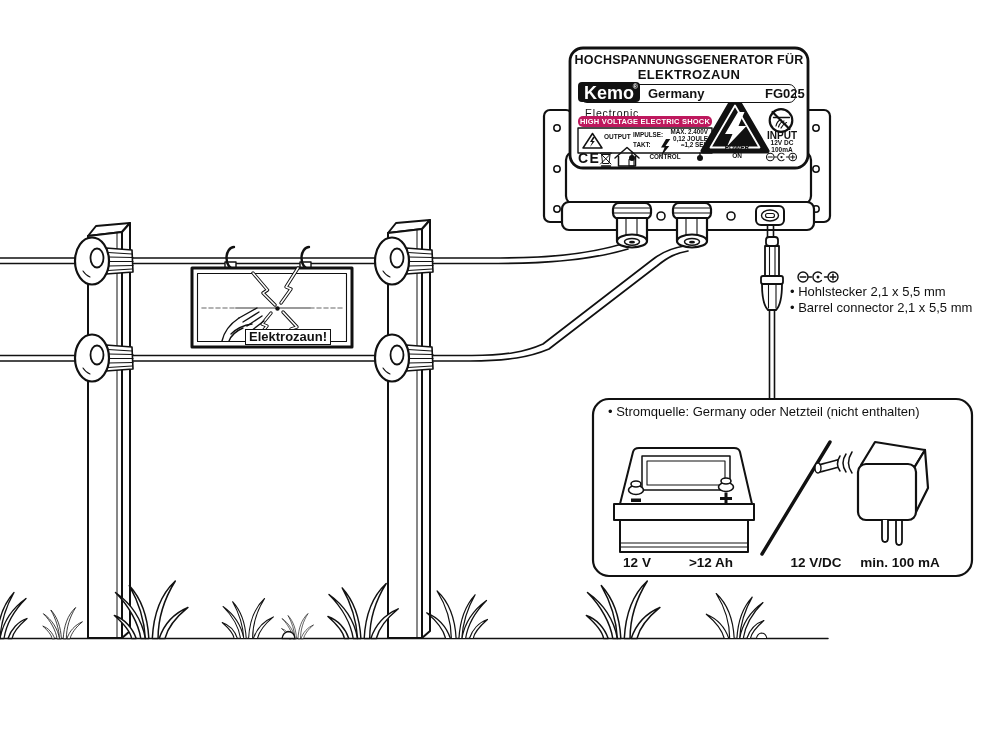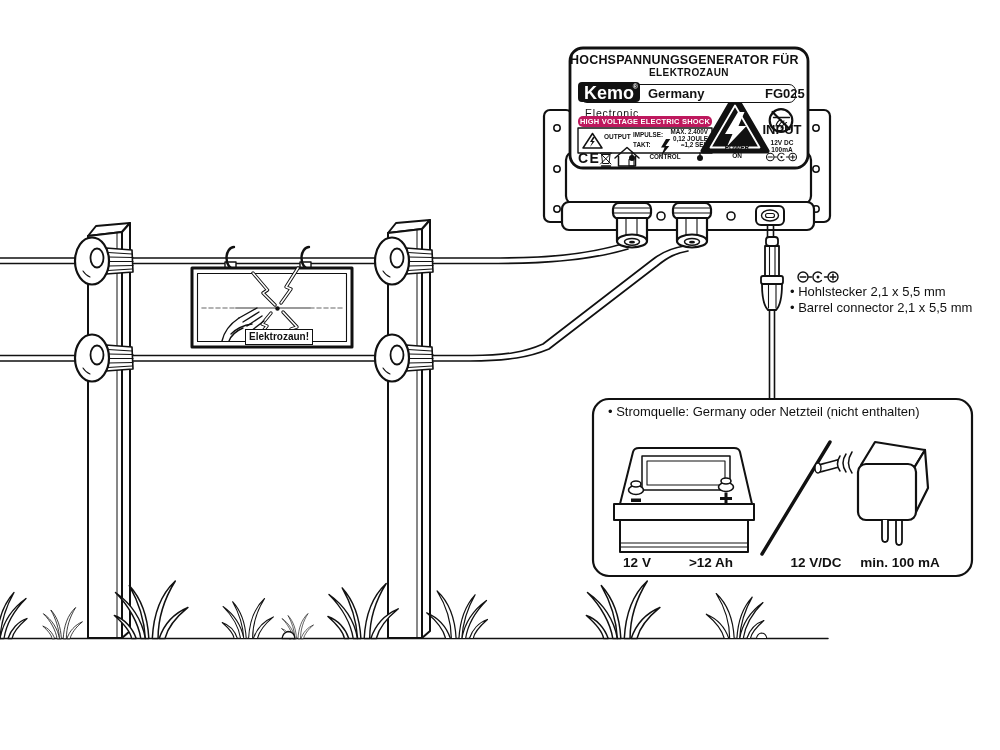--- a/index.html
+++ b/index.html
@@ -3,50 +3,50 @@
 <meta charset="utf-8">
 <style>
   html,body{margin:0;padding:0;background:#fff;}
   #stage{position:relative;width:1000px;height:750px;background:#fff;overflow:hidden;
          font-family:"Liberation Sans",sans-serif;color:#111;}
   #lineart{position:absolute;left:0;top:0;z-index:1;}
   .txt{position:absolute;z-index:3;white-space:nowrap;color:#111;font-family:"Liberation Sans",sans-serif;}
   .b{font-weight:bold;}
   .ctr{text-align:center;}
   
-  .title1{left:570px;top:53px;width:192px;font-size:12.5px;letter-spacing:.2px;}
-  .title2{left:570px;top:67px;width:238px;font-size:10px;letter-spacing:.4px;}
+  .title1{left:570px;top:53px;width:238px;font-size:12.5px;letter-spacing:.2px;}
+  .title2{left:570px;top:67px;width:238px;font-size:13px;letter-spacing:.4px;}
   
   .gbar{position:absolute;z-index:2;left:580px;top:84px;width:214px;height:17px;
         border:1.8px solid #111;border-radius:7px;background:#fff;}
   .kemo{position:absolute;z-index:3;left:578px;top:82px;width:62px;height:20px;background:#111;
         border-radius:4px;color:#fff;font-weight:bold;font-size:18px;line-height:23px;text-align:center;}
   .kemo sup{position:absolute;top:1px;right:2px;font-size:7px;line-height:7px;}
   .germany{left:648px;top:86px;font-size:13px;}
   .fg025{left:757px;top:86px;width:36px;text-align:right;font-size:13px;padding-left:8px;}
   .electronic{left:585px;top:107px;font-size:10.5px;letter-spacing:.8px;}
   
   .hvbadge{position:absolute;z-index:3;left:578px;top:116px;width:134px;height:11px;background:#be185d;
            border-radius:5px;color:#fff;font-weight:bold;font-size:7.5px;line-height:11px;text-align:center;letter-spacing:.2px;}
   .t65{font-size:6.5px;}
   .t63{font-size:6.3px;}
   .specvals{left:656px;top:129px;width:52px;text-align:right;font-size:6.3px;line-height:6.6px;font-weight:bold;}
   .ce{left:578px;top:150px;font-size:14px;letter-spacing:1.5px;}
   .ctrl{left:645px;top:153px;width:40px;}
   .pw1{left:717px;top:144px;width:40px;}
   .pw2{left:717px;top:152px;width:40px;}
-  .inp1{left:760px;top:122px;width:44px;font-size:13px;}
+  .inp1{left:760px;top:130px;width:44px;font-size:10px;}
   .inp2{left:760px;top:139px;width:44px;}
   .inp3{left:760px;top:146px;width:44px;}
   
   .note{font-size:13px;}
   .bnote{font-size:13px;}
   .blabel{font-size:13.5px;}
   .sign-text{position:absolute;z-index:3;left:245px;top:329px;border:1.3px solid #111;background:#fff;
-             padding:0 3px;font-size:10px;font-weight:bold;line-height:14px;}
+             padding:0 3px;font-size:13px;font-weight:bold;line-height:14px;}
 </style>
 </head>
 <body>
 
 <div id="stage">
 
 <svg id="lineart" width="1000" height="750" viewBox="0 0 1000 750" fill="none" stroke="#111" stroke-width="2" stroke-linecap="round" stroke-linejoin="round">
   <defs>
     <g id="polarity" stroke-width="1.4">
       <circle cx="-15" cy="0" r="5"></circle>

